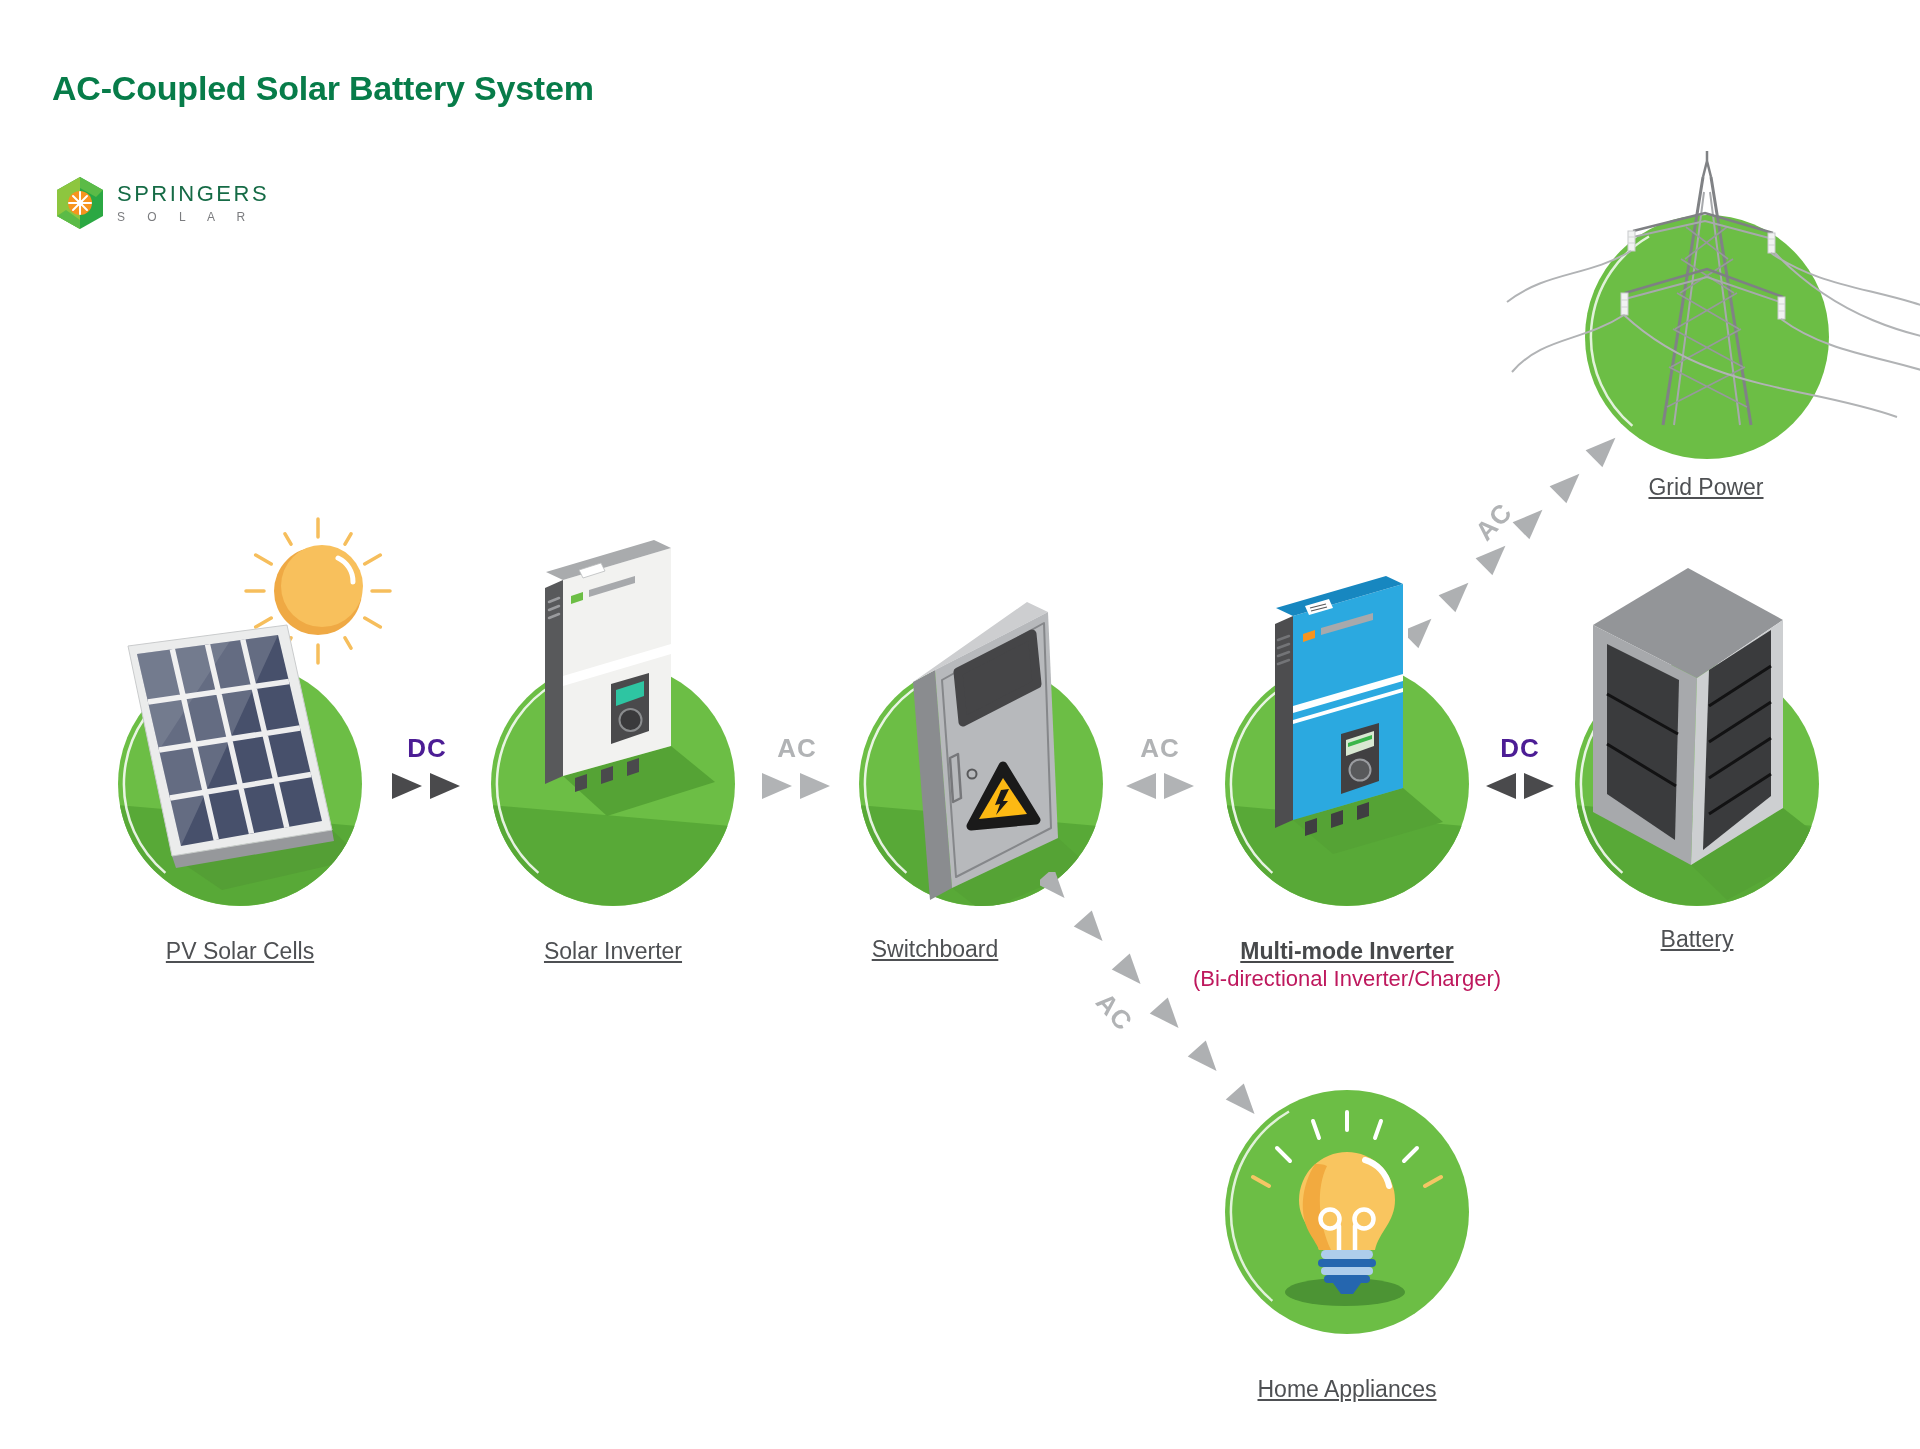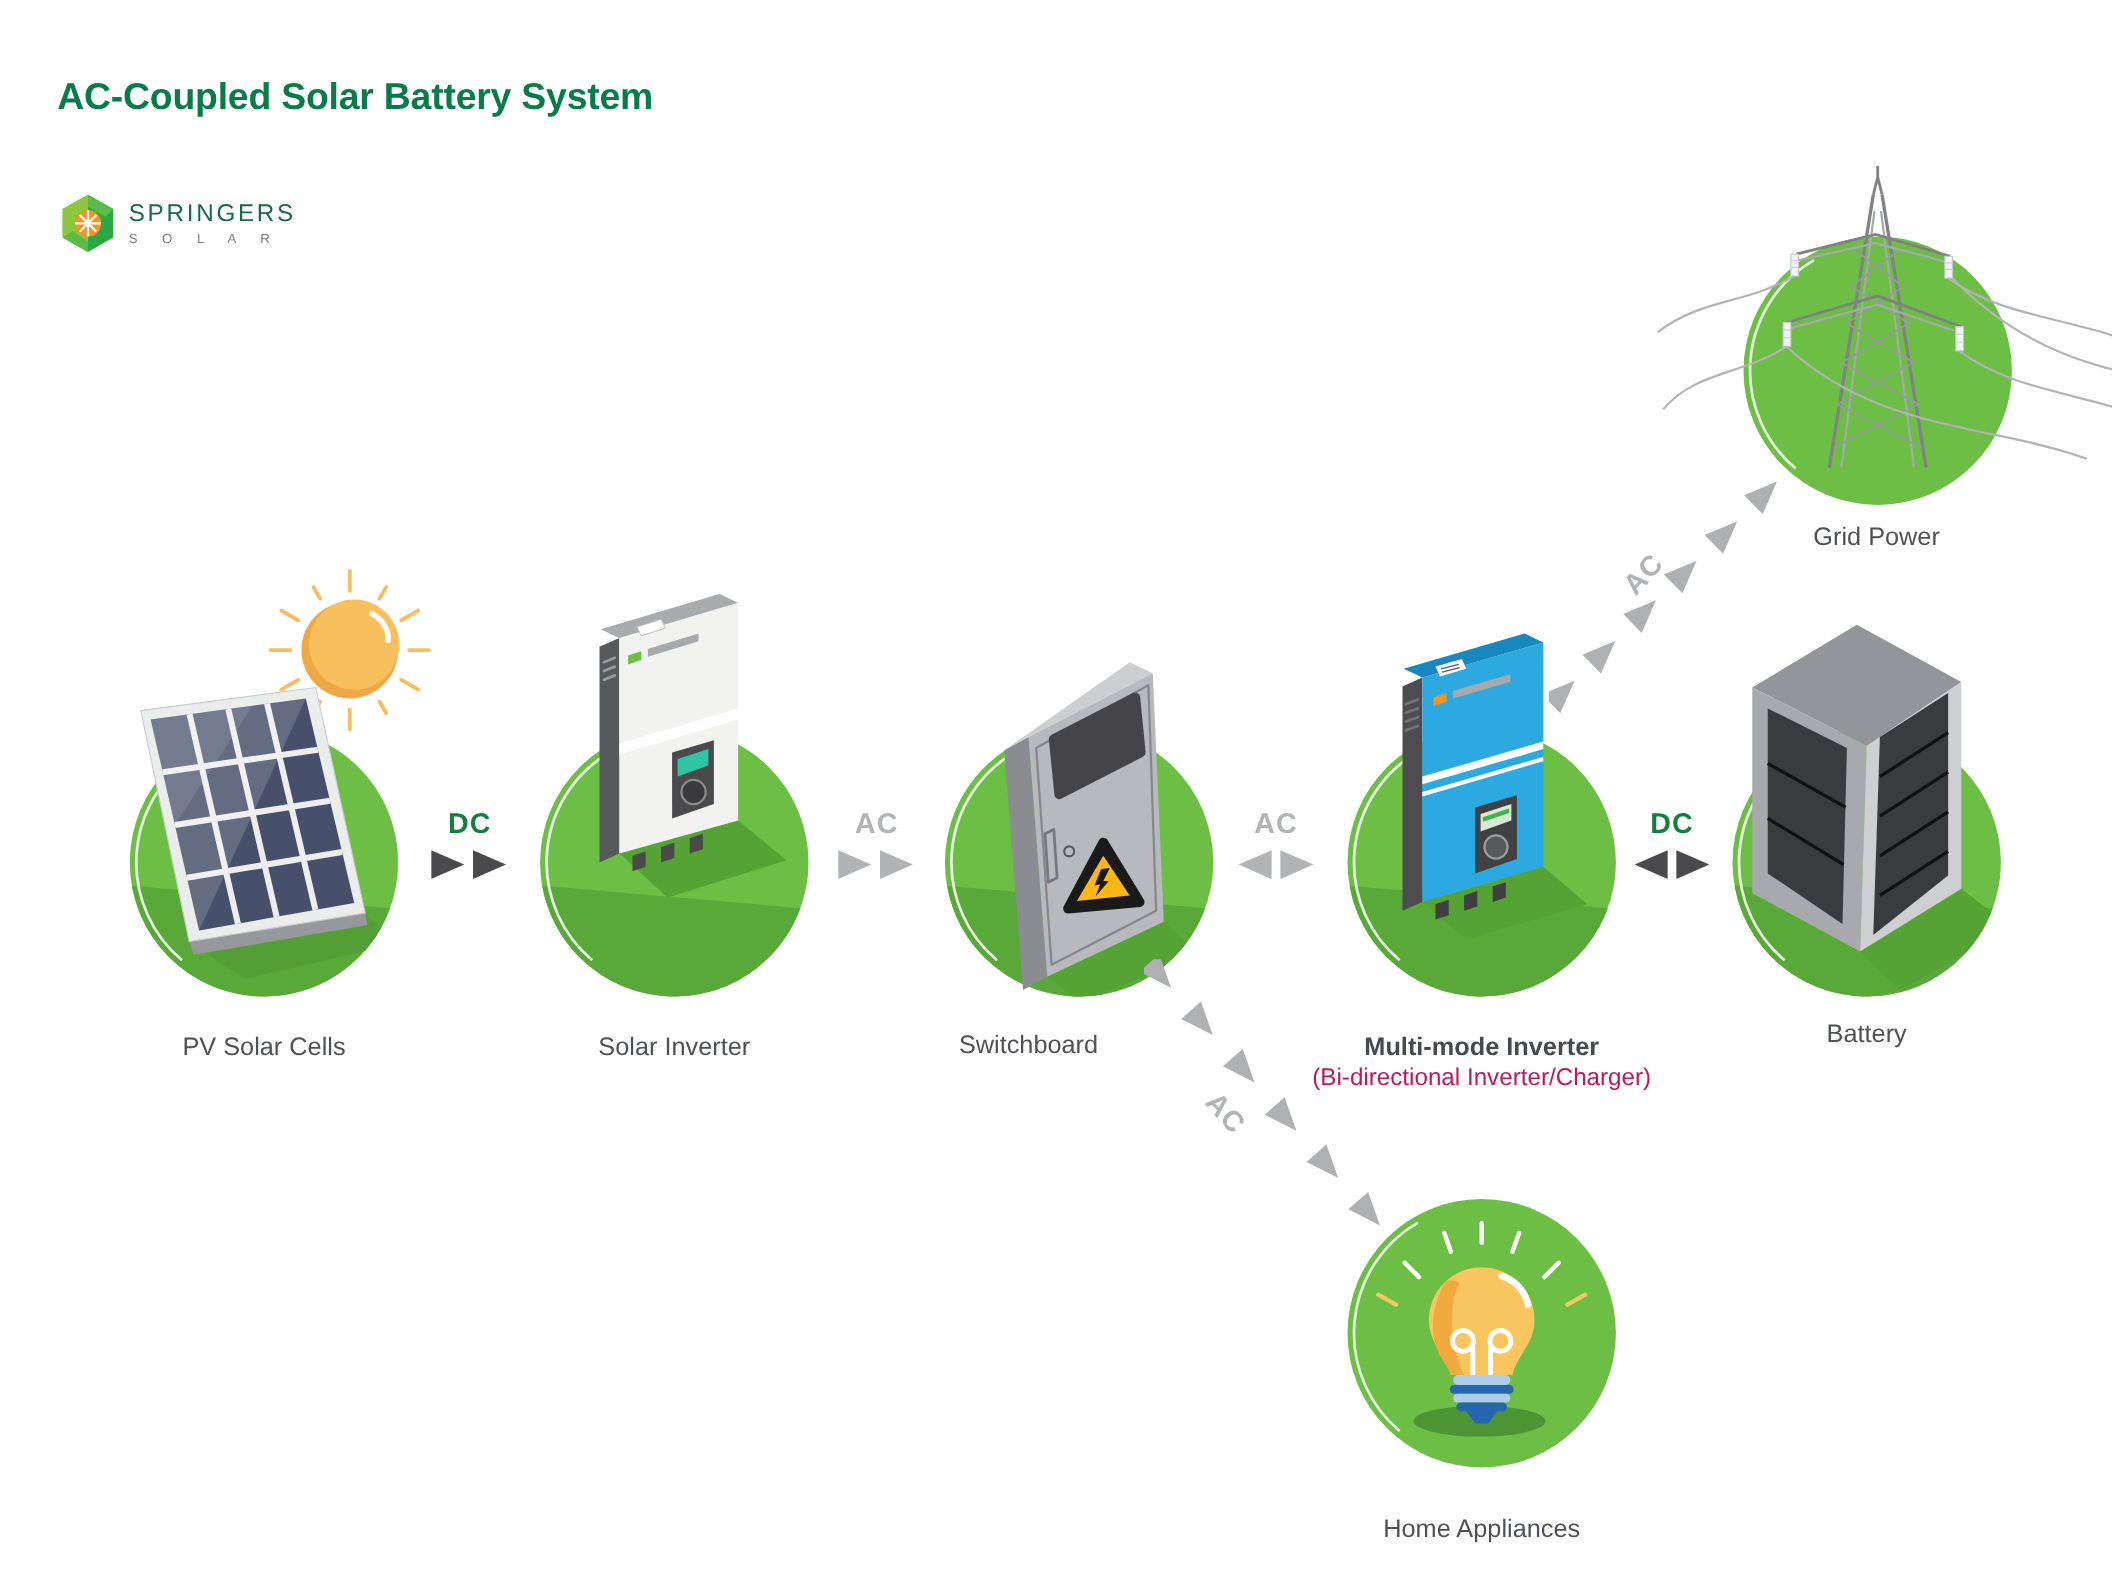--- a/index.html
+++ b/index.html
@@ -6,25 +6,25 @@
   .stage{position:relative;width:1920px;height:1449px;background:#fff;
          font-family:"Liberation Sans",sans-serif;overflow:hidden;}
   .abs{position:absolute;}
   .title{left:52px;top:46px;font-size:34px;font-weight:bold;color:#077C49;letter-spacing:-0.2px;}
   .subtitle{left:53px;top:112px;font-size:22px;color:#0E7F4F;font-weight:400;}
   .logo{left:56px;top:176px;display:flex;align-items:center;gap:13px;}
   .logo-text{display:flex;flex-direction:column;}
   .logo-name{font-size:22px;font-weight:normal;color:#166B46;letter-spacing:2.5px;line-height:1.1;}
   .logo-sub{font-size:12px;color:#7B7C7F;letter-spacing:9.5px;margin-top:3px;}
   .node-svg{position:absolute;overflow:visible;}
-  .node-label{font-size:23px;color:#4E5053;font-weight:500;transform:translateX(-50%);white-space:nowrap;}
+  .node-label{font-size:23px;color:#4E5053;font-weight:500;transform:translateX(-50%);white-space:nowrap;text-decoration:underline;}
   .node-label.bold{font-weight:700;color:#47494B;}
   .node-sublabel{font-size:22px;color:#be185d;font-weight:400;transform:translateX(-50%);white-space:nowrap;}
   .flow-label{font-size:26px;font-weight:bold;letter-spacing:1px;transform:translateX(-50%);white-space:nowrap;}
-  .flow-label.dc{color:#15803d;}
+  .flow-label.dc{color:#4c1d95;}
   .flow-label.ac{color:#B1B3B5;}
   .flow-label.diag-up{transform:translate(-50%,-50%) rotate(-47deg);}
   .flow-label.diag-down{transform:translate(-50%,-50%) rotate(48deg);}
 </style>
 </head>
 <body>
 
 <div class="stage">
 
   <svg width="0" height="0" style="position:absolute" aria-hidden="true">

